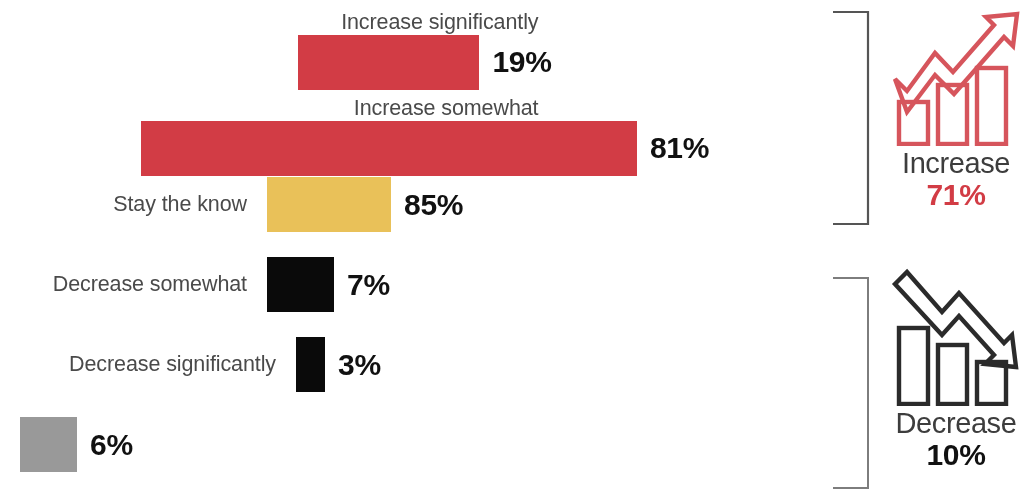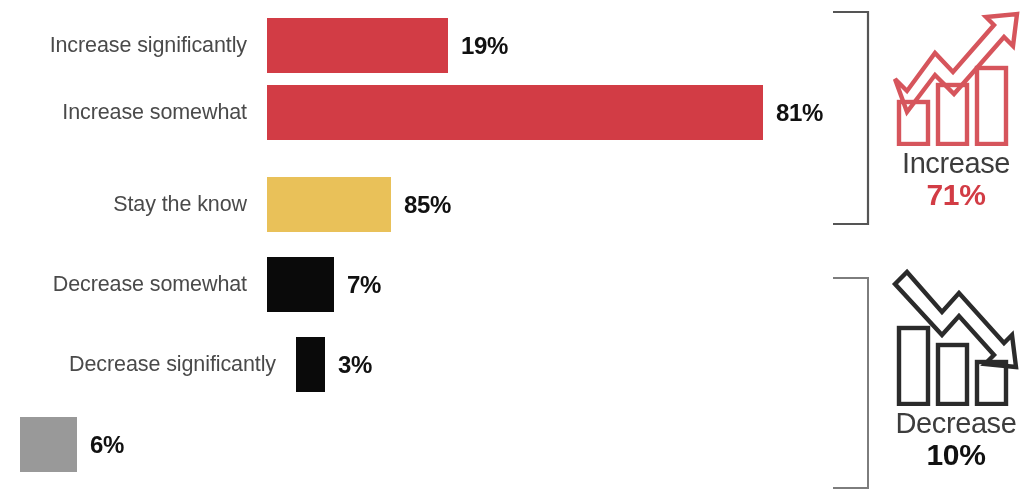--- a/index.html
+++ b/index.html
@@ -43,21 +43,21 @@
     height: 55px;
     display: flex;
     align-items: center;
     margin-left: 20px;
   }
   .bar {
     height: 55px;
     display: block;
   }
   .bar-value {
-    font-size: 24px;
+    font-size: 30px;
     font-weight: bold;
     color: #111111;
     margin-left: 13px;
     white-space: nowrap;
     letter-spacing: -0.3px;
   }
 
   
   .bracket {
     position: absolute;
@@ -89,29 +89,29 @@
     font-weight: bold;
     line-height: 1.1;
     letter-spacing: -0.3px;
   }
 </style>
 </head>
 <body>
 
 <div id="chart-root">
 
-  <div class="bar-row" style="top:18px;">
+  <div class="bar-row" style="top:11px;flex-direction:column;">
     <div class="cat-label">Increase significantly</div>
     <div class="bar-wrap">
       <div class="bar" style="width:181px;background:#d23c45;"></div>
       <div class="bar-value">19%</div>
     </div>
   </div>
 
-  <div class="bar-row" style="top:85px;">
+  <div class="bar-row" style="top:97px;flex-direction:column;">
     <div class="cat-label">Increase somewhat</div>
     <div class="bar-wrap">
       <div class="bar" style="width:496px;background:#d23c45;"></div>
       <div class="bar-value">81%</div>
     </div>
   </div>
 
   <div class="bar-row" style="top:177px;">
     <div class="cat-label">Stay the know</div>
     <div class="bar-wrap">

